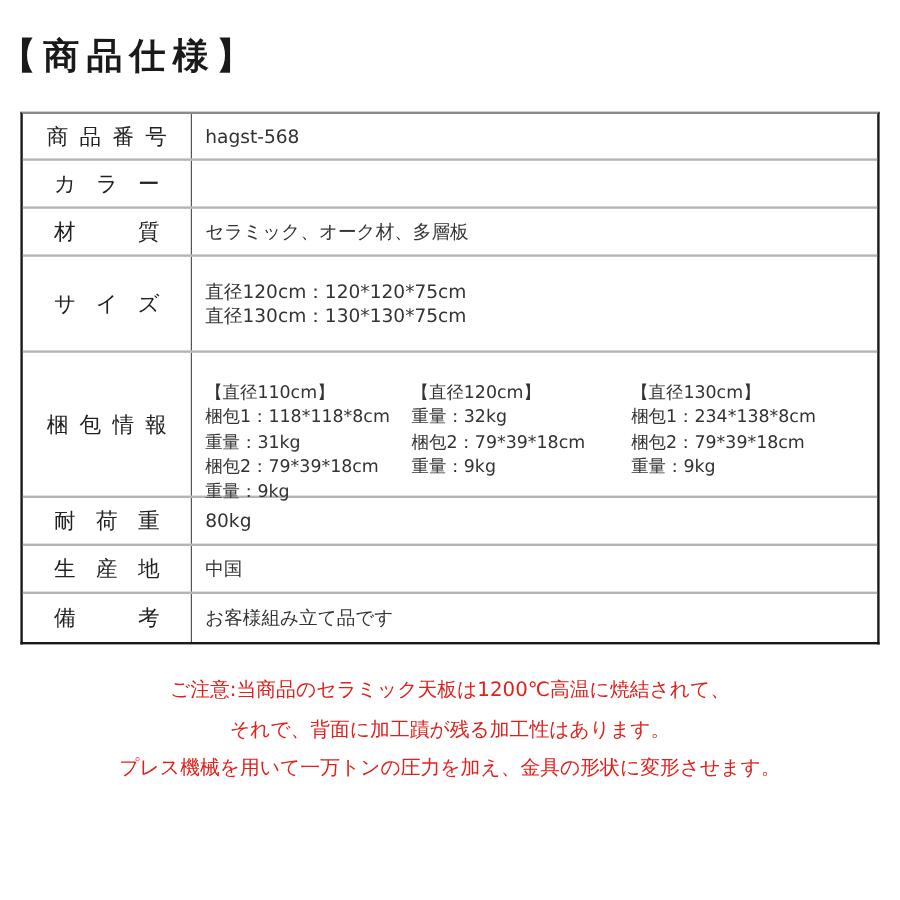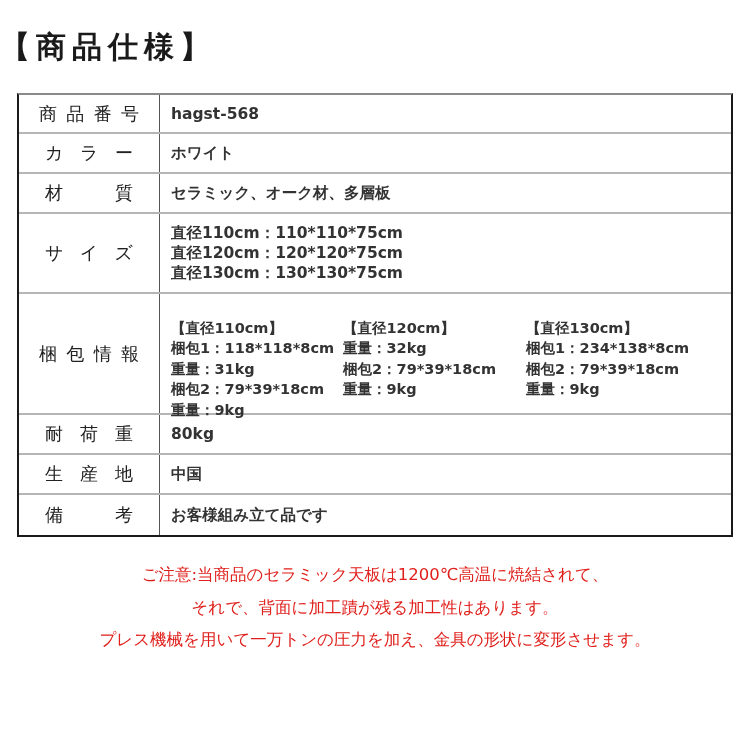--- a/index.html
+++ b/index.html
@@ -22,21 +22,21 @@
   .label {
     width: 141px; flex: none; border-right: 1px solid #555555; box-sizing: border-box;
     display: flex; align-items: center; justify-content: center;
     font-size: 18px; color: #222222;
   }
   .label-spread {
     display: flex; justify-content: space-between; width: 88px;
   }
   .value {
     flex: 1; padding-left: 11px; display: flex; flex-direction: column; justify-content: center;
-    font-size: 15.5px; color: #333333; line-height: 20px; font-weight: bold;
+    font-size: 15.5px; color: #333333; line-height: 20px;
   }
   .r1 { height: 39px; }
   .r2 { height: 40px; }
   .r3 { height: 40px; }
   .r4 { height: 80px; }
   .r5 { height: 121px; }
   .r6 { height: 40px; }
   .r7 { height: 40px; }
   .r8 { height: 40px; }
   .pkg-grid { display: flex; }
@@ -70,21 +70,20 @@
   </div>
 
   <div class="row r2">
     <div class="label">
       <span class="label-spread">
         <span>カ</span>
         <span>ラ</span>
         <span>ー</span>
       </span>
     </div>
-    <div class="value">ホワイト</div>
   </div>
 
   <div class="row r3">
     <div class="label">
       <span class="label-spread">
         <span>材</span>
         <span>質</span>
       </span>
     </div>
     <div class="value">セラミック、オーク材、多層板</div>
@@ -92,21 +91,20 @@
 
   <div class="row r4">
     <div class="label">
       <span class="label-spread">
         <span>サ</span>
         <span>イ</span>
         <span>ズ</span>
       </span>
     </div>
     <div class="value">
-      <span>直径110cm：110*110*75cm</span>
       <span>直径120cm：120*120*75cm</span>
       <span>直径130cm：130*130*75cm</span>
     </div>
   </div>
 
   <div class="row r5">
     <div class="label">
       <span class="label-spread" style="width:100px">
         <span>梱</span>
         <span>包</span>

